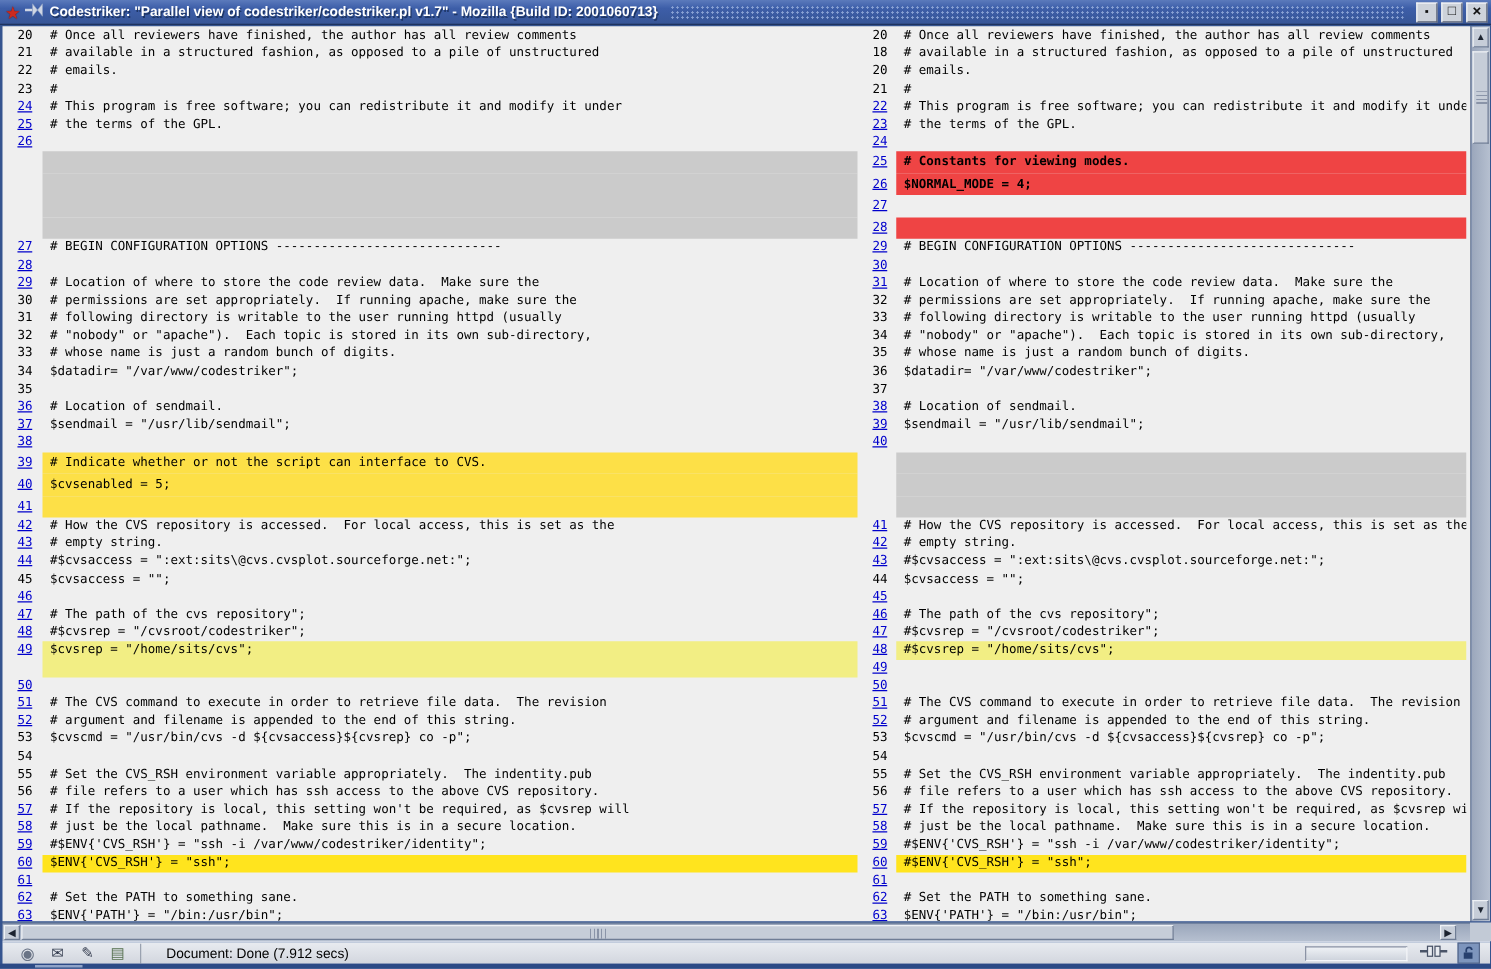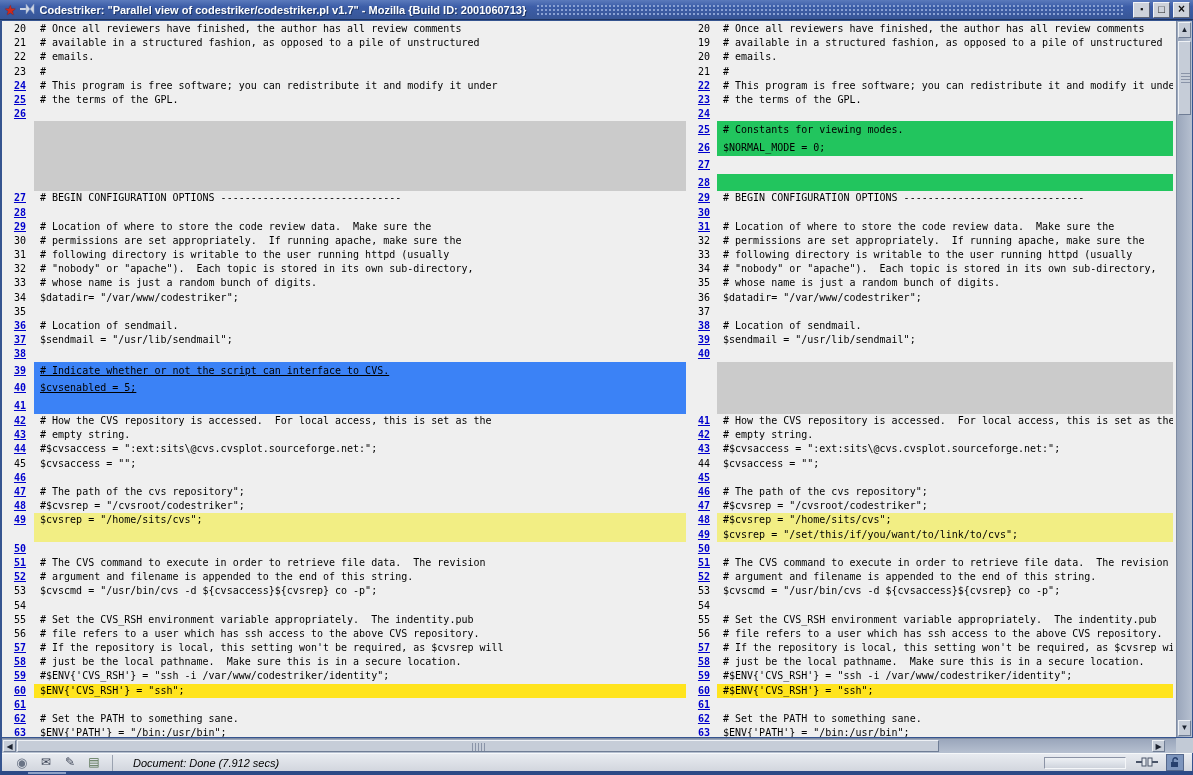--- a/index.html
+++ b/index.html
@@ -30,24 +30,24 @@
   .row{display:flex;height:14.2px;align-items:stretch;}
   .row.tall{height:17.5px;}
   .row > div{height:100%;line-height:14.2px;white-space:pre;overflow:hidden;box-sizing:border-box;}
   .row.tall > div{line-height:17.5px;}
   .lnum{width:22px;margin-left:2px;text-align:right;flex:none;}
   .sp1{width:8px;flex:none;}
   .ltext{width:652px;flex:none;padding-left:6px;}
   .rnum{width:24px;text-align:right;flex:none;}
   .sp2{width:7px;flex:none;}
   .rtext{flex:1;margin-right:3px;padding-left:6px;}
-  .link{color:#0000cc;text-decoration:underline;cursor:pointer;font-weight:bold;}
+  .link{color:#0000cc;text-decoration:underline;cursor:pointer;}
   .bg-g{background:#cbcbcb;}
-  .bg-a{background:#22c55e;}
-  .bg-d{background:#3b82f6;text-decoration:underline;}
+  .bg-a{background:#ef4444;font-weight:bold;}
+  .bg-d{background:#fde047;}
   .bg-y{background:#f2ee84;}
   .bg-Y{background:#ffe41e;}
   
   .vscroll{position:absolute;left:1176px;top:21px;width:16px;height:716px;
     background:linear-gradient(90deg,#9aa6bb,#b6c0d0);border-left:1px solid #7f8ca3;box-sizing:border-box;}
   .sbtn{position:absolute;background:#c6cdd8;border:1px solid;
     border-color:#eef1f5 #6f7d95 #6f7d95 #eef1f5;color:#1c2330;text-align:center;cursor:pointer;box-sizing:border-box;}
   .v-up{left:1px;top:1px;width:13px;height:16px;font-size:8px;line-height:14px;}
   .v-dn{left:1px;bottom:1px;width:13px;height:16px;font-size:8px;line-height:14px;}
   .v-thumb{left:1px;top:20px;width:13px;height:74px;}
@@ -65,21 +65,21 @@
   .statusbar{position:absolute;left:2px;top:753px;width:1190px;height:18px;
     background:linear-gradient(180deg,#e8ebf0,#d2d6de);border-top:1px solid #f6f8fa;
     display:flex;align-items:center;box-sizing:border-box;font-size:11px;color:#000;}
   .cbar{display:flex;align-items:center;height:16px;padding:0 6px 0 8px;
     border-right:1px solid #9aa2b0;margin-right:2px;}
   .cb-btn{width:24px;height:15px;text-align:center;cursor:pointer;line-height:15px;flex:none;}
   .ic-nav{color:#6a7486;font-size:13px;}
   .ic-mail{color:#3a4254;font-size:12px;}
   .ic-comp{color:#3a4254;font-size:12px;}
   .ic-abook{color:#55704f;font-size:12px;}
-  .sb-text{padding-left:18px;flex:1;white-space:nowrap;font-style:italic;}
+  .sb-text{padding-left:18px;flex:1;white-space:nowrap;}
   .progress{width:80px;height:10px;margin-right:10px;flex:none;
     border:1px solid;border-color:#8b93a5 #f4f6f9 #f4f6f9 #8b93a5;
     background:linear-gradient(180deg,#eef1f5,#cfd4dd);}
   .plug{margin-right:8px;flex:none;cursor:pointer;}
   .locktile{width:16px;height:15px;background:#7d95bd;border:1px solid #55688c;
     margin-right:8px;flex:none;display:flex;align-items:center;justify-content:center;cursor:pointer;}
   .bottomedge{position:absolute;left:0;top:771px;width:1193px;height:4px;background:#2c4a86;}
   .grip{position:absolute;left:28px;top:1px;width:38px;height:2px;background:#8fa3c8;}
 </style>
 </head>
@@ -109,21 +109,21 @@
         <div class="sp1"></div>
         <div class="ltext"># Once all reviewers have finished, the author has all review comments</div>
         <div class="rnum">20</div>
         <div class="sp2"></div>
         <div class="rtext"># Once all reviewers have finished, the author has all review comments</div>
       </div>
       <div class="row">
         <div class="lnum">21</div>
         <div class="sp1"></div>
         <div class="ltext"># available in a structured fashion, as opposed to a pile of unstructured</div>
-        <div class="rnum">19</div>
+        <div class="rnum">18</div>
         <div class="sp2"></div>
         <div class="rtext"># available in a structured fashion, as opposed to a pile of unstructured</div>
       </div>
       <div class="row">
         <div class="lnum">22</div>
         <div class="sp1"></div>
         <div class="ltext"># emails.</div>
         <div class="rnum">20</div>
         <div class="sp2"></div>
         <div class="rtext"># emails.</div>
@@ -167,21 +167,21 @@
         <div class="rnum link">25</div>
         <div class="sp2"></div>
         <div class="rtext bg-a"># Constants for viewing modes.</div>
       </div>
       <div class="row tall">
         <div class="lnum"></div>
         <div class="sp1"></div>
         <div class="ltext bg-g"></div>
         <div class="rnum link">26</div>
         <div class="sp2"></div>
-        <div class="rtext bg-a">$NORMAL_MODE = 0;</div>
+        <div class="rtext bg-a">$NORMAL_MODE = 4;</div>
       </div>
       <div class="row tall">
         <div class="lnum"></div>
         <div class="sp1"></div>
         <div class="ltext bg-g"></div>
         <div class="rnum link">27</div>
         <div class="sp2"></div>
       </div>
       <div class="row tall">
         <div class="lnum"></div>
@@ -374,21 +374,20 @@
         <div class="rnum link">48</div>
         <div class="sp2"></div>
         <div class="rtext bg-y">#$cvsrep = "/home/sits/cvs";</div>
       </div>
       <div class="row">
         <div class="lnum"></div>
         <div class="sp1"></div>
         <div class="ltext bg-y"></div>
         <div class="rnum link">49</div>
         <div class="sp2"></div>
-        <div class="rtext bg-y">$cvsrep = "/set/this/if/you/want/to/link/to/cvs";</div>
       </div>
       <div class="row">
         <div class="lnum link">50</div>
         <div class="sp1"></div>
         <div class="ltext"></div>
         <div class="rnum link">50</div>
         <div class="sp2"></div>
         <div class="rtext"></div>
       </div>
       <div class="row">

